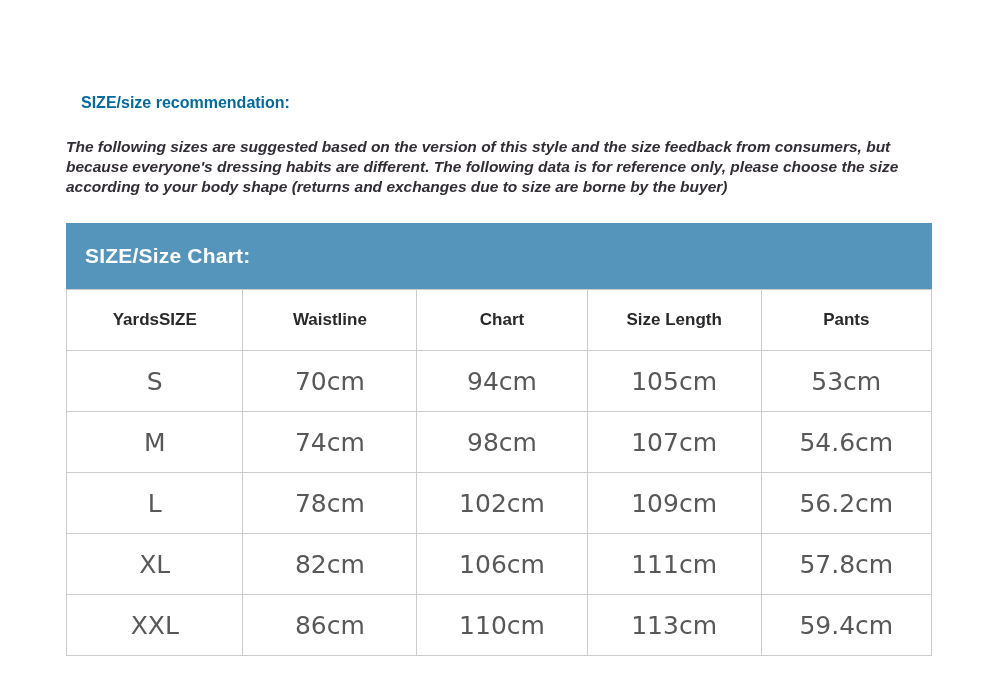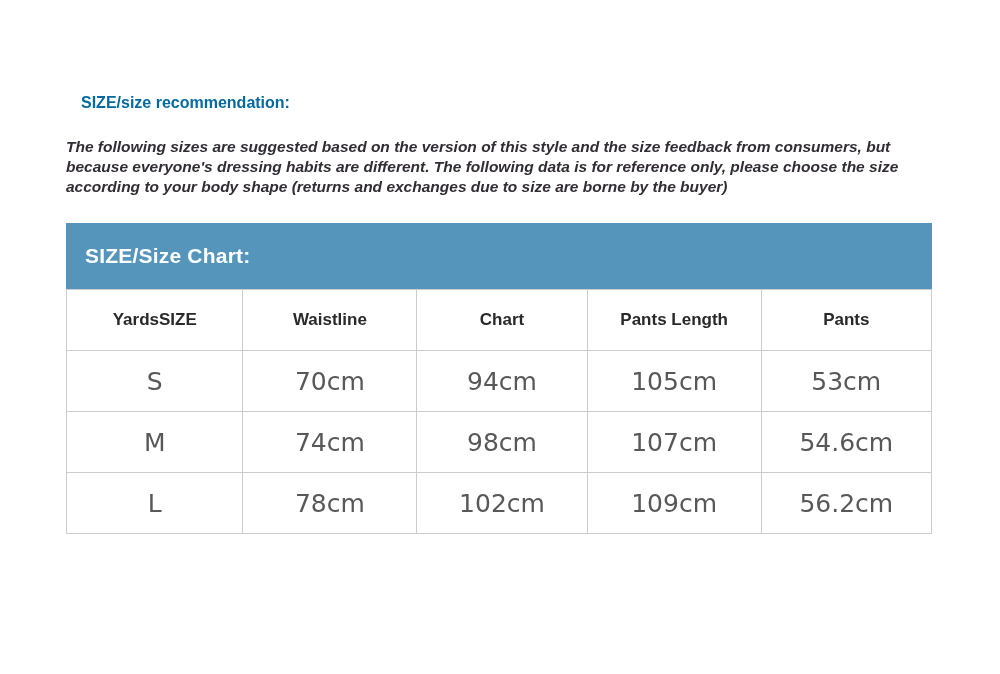--- a/index.html
+++ b/index.html
@@ -101,21 +101,21 @@
           <col class="c2">
           <col class="c3">
           <col class="c4">
           <col class="c5">
       </colgroup>
       <thead>
         <tr>
           <th>YardsSIZE</th>
           <th>Waistline</th>
           <th>Chart</th>
-          <th>Pants Length</th>
+          <th>Size Length</th>
           <th>Pants</th>
         </tr>
       </thead>
       <tbody>
         <tr>
           <td>S</td>
           <td>70cm</td>
           <td>94cm</td>
           <td>105cm</td>
           <td>53cm</td>
@@ -127,17 +127,31 @@
           <td>107cm</td>
           <td>54.6cm</td>
         </tr>
         <tr>
           <td>L</td>
           <td>78cm</td>
           <td>102cm</td>
           <td>109cm</td>
           <td>56.2cm</td>
         </tr>
+        <tr>
+          <td>XL</td>
+          <td>82cm</td>
+          <td>106cm</td>
+          <td>111cm</td>
+          <td>57.8cm</td>
+        </tr>
+        <tr>
+          <td>XXL</td>
+          <td>86cm</td>
+          <td>110cm</td>
+          <td>113cm</td>
+          <td>59.4cm</td>
+        </tr>
       </tbody>
     </table>
 
   </div>
 </div>
 
 </body></html>

